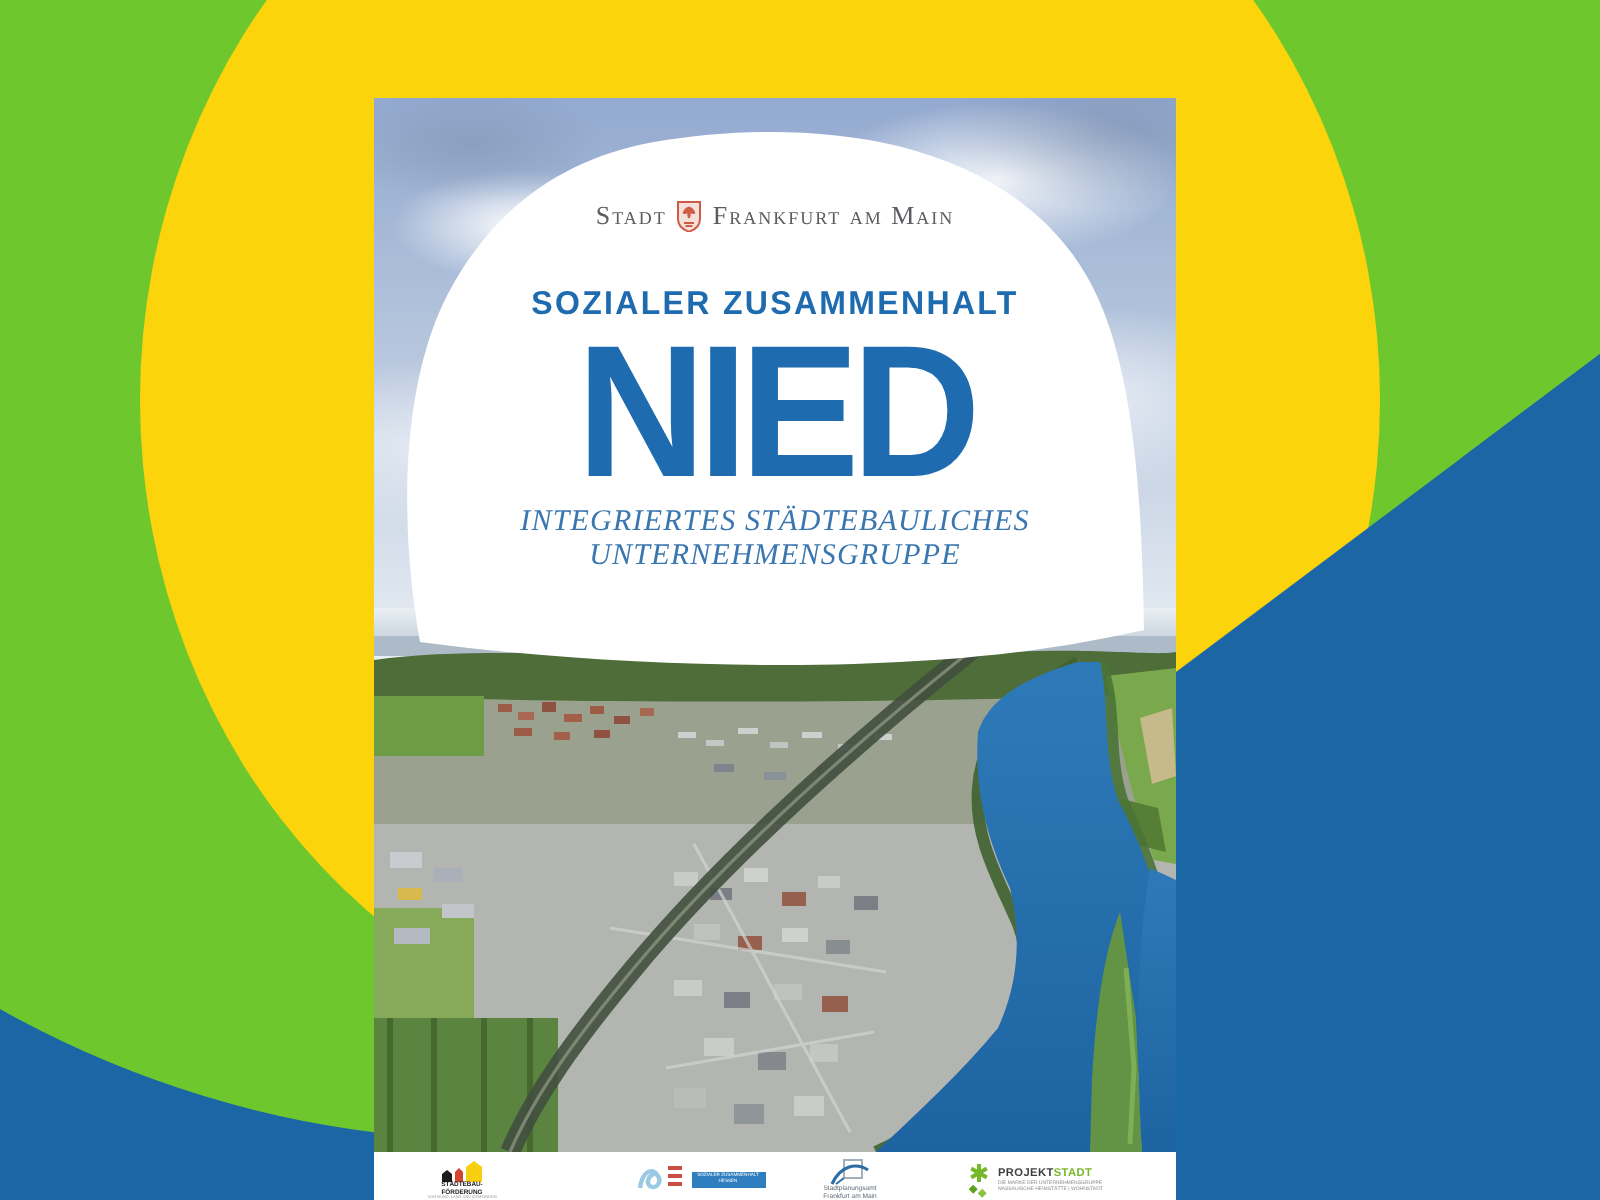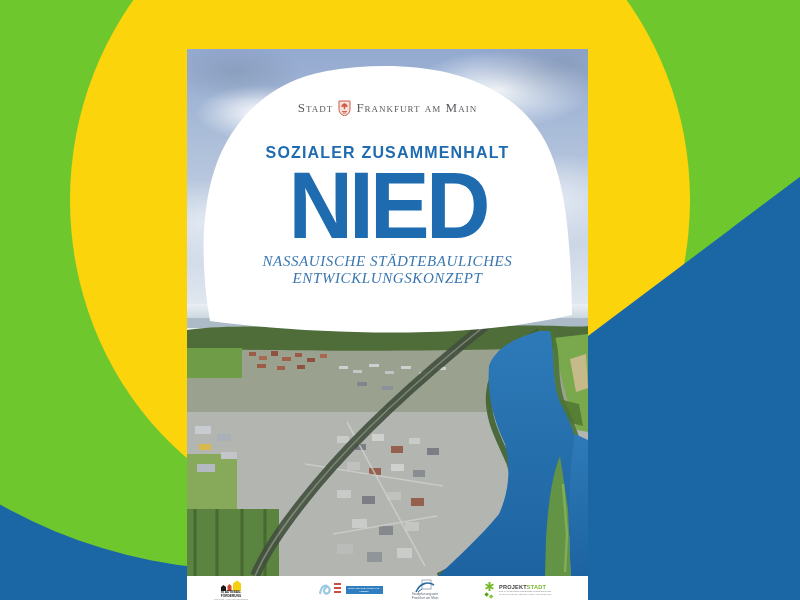--- a/index.html
+++ b/index.html
@@ -202,22 +202,22 @@
         <path d="M6.5,3.2 C4.7,3.7 3.5,5 3.3,6.8 c1,.3 1.8,.2 2.4,-.3 c-.2,1 -.1,2 .8,2.9
                  c.9,-.9 1,-1.9 .8,-2.9 c.6,.5 1.4,.6 2.4,.3 C9.5,5 8.3,3.7 6.5,3.2 Z" fill="#cf5b47"></path>
         <path d="M4,11.5 h5 M4.8,13 h3.4" stroke="#cf5b47" stroke-width=".9"></path>
       </svg>
       <span>Frankfurt am Main</span>
     </div>
 
     <div class="kicker">SOZIALER ZUSAMMENHALT</div>
     <div class="title">NIED</div>
     <div class="subtitle">
-      <div>NASSAUISCHE STÄDTEBAULICHES</div>
-      <div>ENTWICKLUNGSKONZEPT</div>
+      <div>INTEGRIERTES STÄDTEBAULICHES</div>
+      <div>UNTERNEHMENSGRUPPE</div>
     </div>
 
     <div class="logobar">
 
       <div class="logo l1">
         <svg width="26" height="12" viewBox="0 0 26 12">
           <path d="M3,12 V8 l2.5,-2 2.5,2 v4 Z" fill="#1a1a1a"></path>
           <path d="M9.5,12 V7 l2,-2 2,2 v5 Z" fill="#d2452e"></path>
           <path d="M15,12 V4.5 l4,-3 4,3 V12 Z" fill="#f7cf0f"></path>
         </svg>

